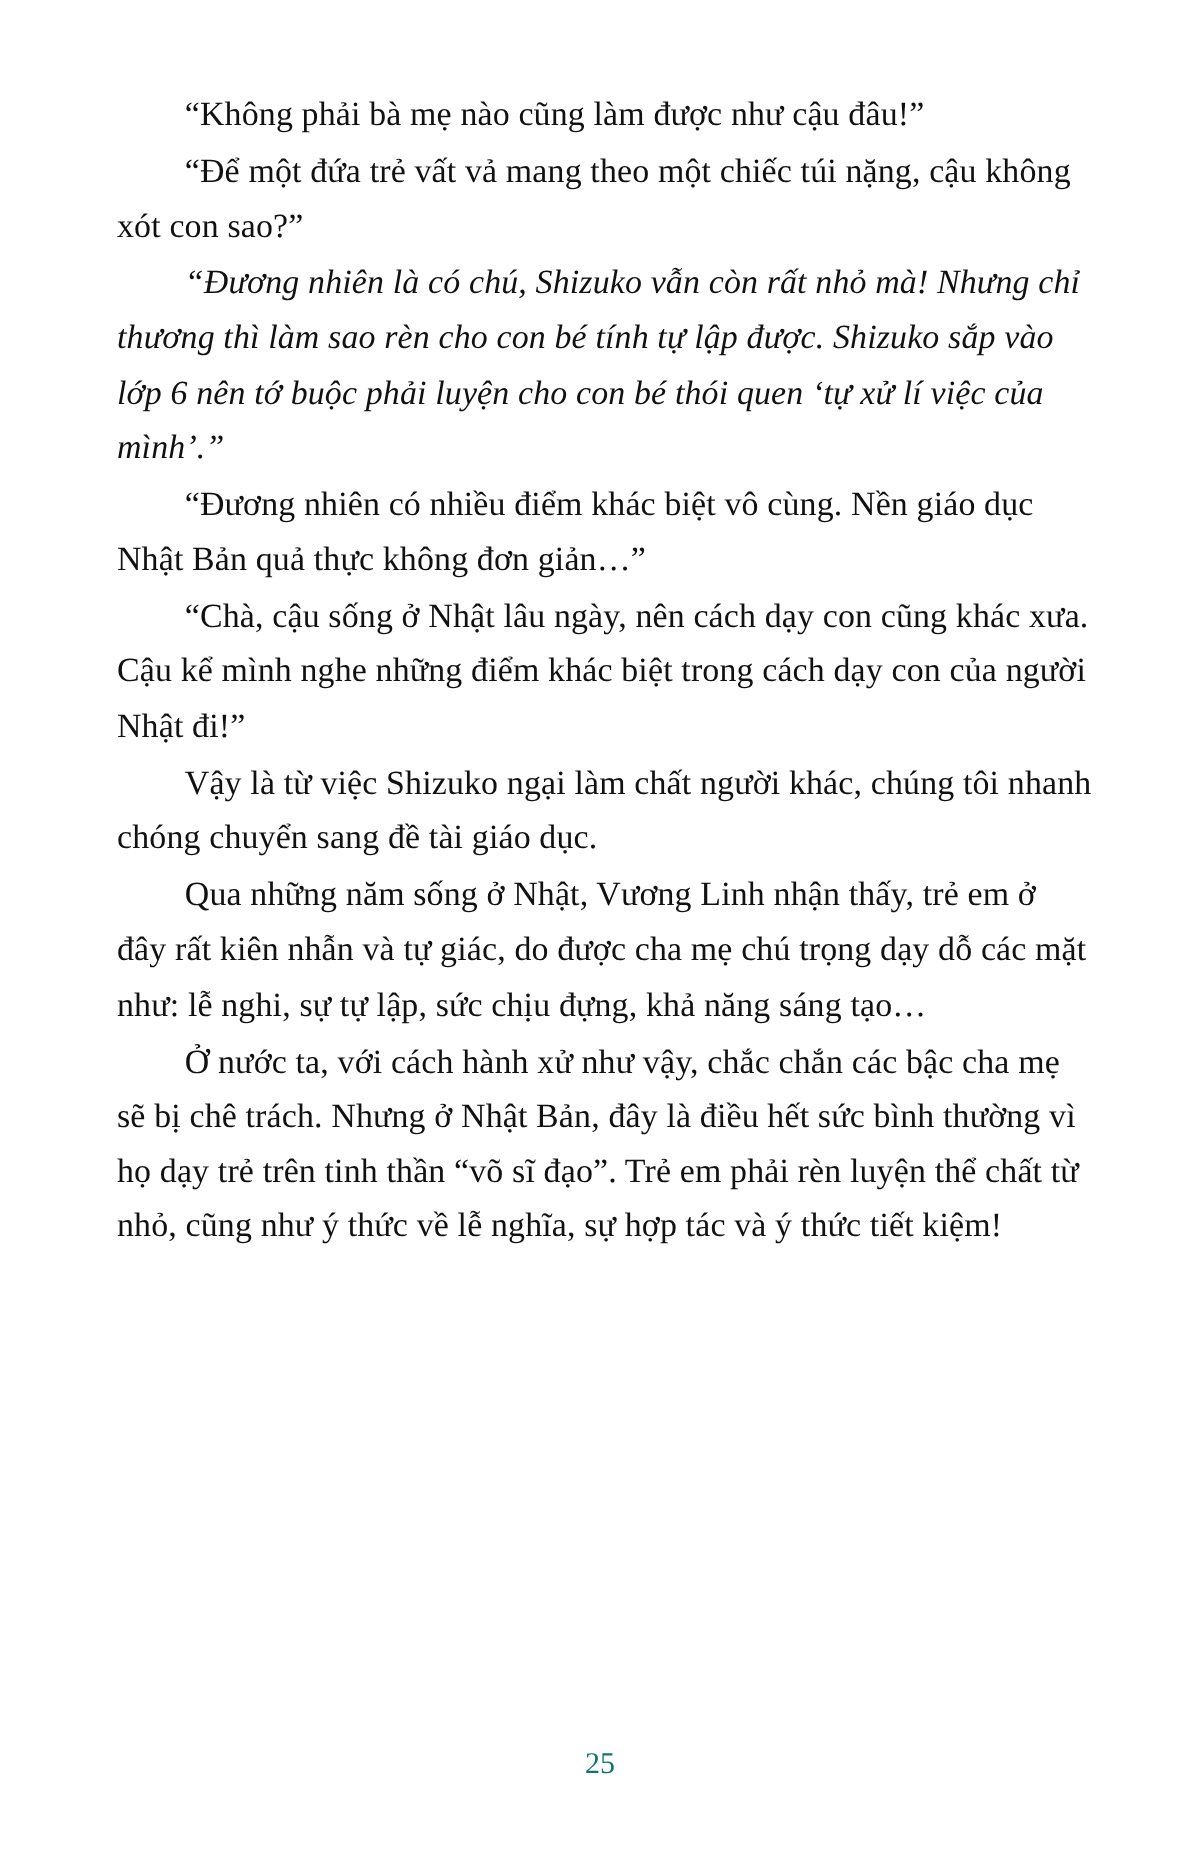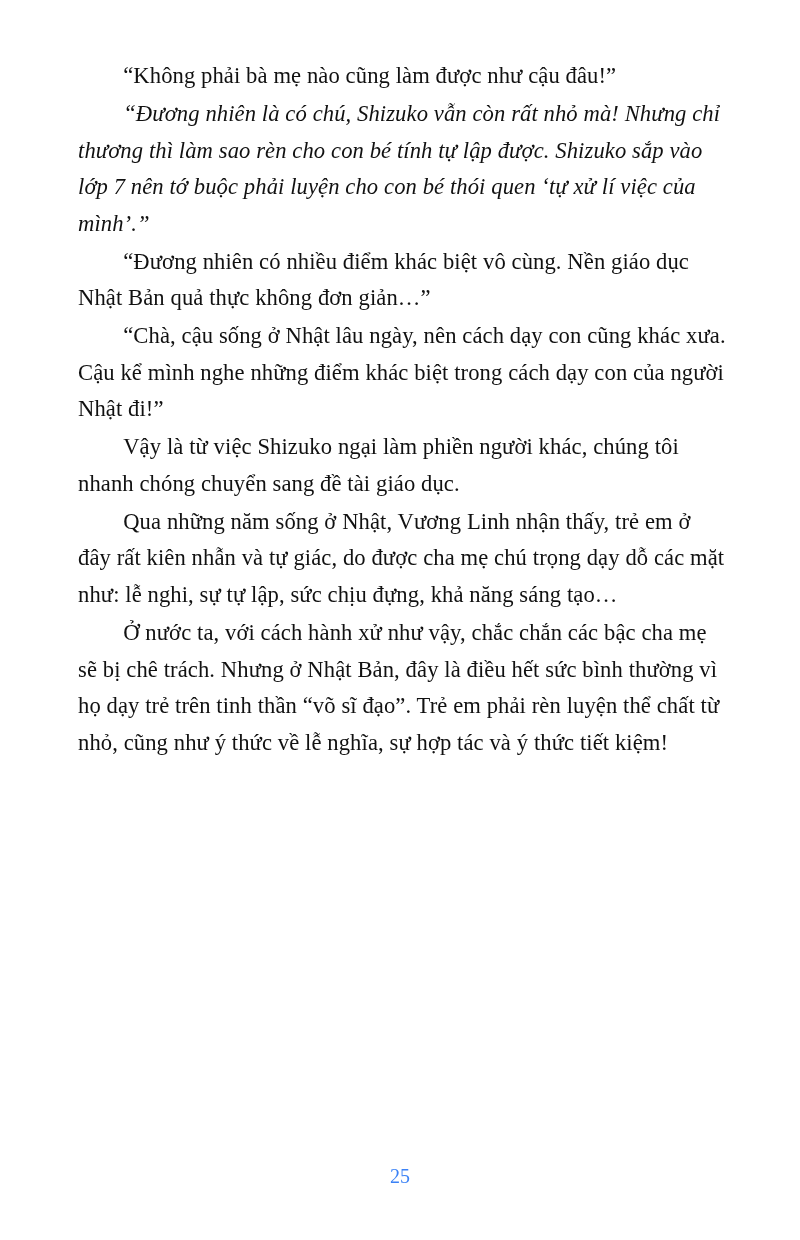--- a/index.html
+++ b/index.html
@@ -36,30 +36,31 @@
     font-style: italic;
   }
   .page-number {
     position: absolute;
     left: 0;
     right: 0;
     bottom: 52px;
     text-align: center;
     font-size: 20px;
     font-family: "Liberation Serif", "DejaVu Serif", serif;
-    color: #3b82f6;
+    color: #0f766e;
   }
 </style>
 </head>
 <body>
 
 <div class="page">
   <div class="body-text">
     <p class="para">“Không phải bà mẹ nào cũng làm được như cậu đâu!”</p>
-    <p class="para italic">“Đương nhiên là có chú, Shizuko vẫn còn rất nhỏ mà! Nhưng chỉ thương thì làm sao rèn cho con bé tính tự lập được. Shizuko sắp vào lớp 7 nên tớ buộc phải luyện cho con bé thói quen ‘tự xử lí việc của mình’.”</p>
+    <p class="para">“Để một đứa trẻ vất vả mang theo một chiếc túi nặng, cậu không xót con sao?”</p>
+    <p class="para italic">“Đương nhiên là có chú, Shizuko vẫn còn rất nhỏ mà! Nhưng chỉ thương thì làm sao rèn cho con bé tính tự lập được. Shizuko sắp vào lớp 6 nên tớ buộc phải luyện cho con bé thói quen ‘tự xử lí việc của mình’.”</p>
     <p class="para">“Đương nhiên có nhiều điểm khác biệt vô cùng. Nền giáo dục Nhật Bản quả thực không đơn giản…”</p>
     <p class="para">“Chà, cậu sống ở Nhật lâu ngày, nên cách dạy con cũng khác xưa. Cậu kể mình nghe những điểm khác biệt trong cách dạy con của người Nhật đi!”</p>
-    <p class="para">Vậy là từ việc Shizuko ngại làm phiền người khác, chúng tôi nhanh chóng chuyển sang đề tài giáo dục.</p>
+    <p class="para">Vậy là từ việc Shizuko ngại làm chất người khác, chúng tôi nhanh chóng chuyển sang đề tài giáo dục.</p>
     <p class="para">Qua những năm sống ở Nhật, Vương Linh nhận thấy, trẻ em ở đây rất kiên nhẫn và tự giác, do được cha mẹ chú trọng dạy dỗ các mặt như: lễ nghi, sự tự lập, sức chịu đựng, khả năng sáng tạo…</p>
     <p class="para">Ở nước ta, với cách hành xử như vậy, chắc chắn các bậc cha mẹ sẽ bị chê trách. Nhưng ở Nhật Bản, đây là điều hết sức bình thường vì họ dạy trẻ trên tinh thần “võ sĩ đạo”. Trẻ em phải rèn luyện thể chất từ nhỏ, cũng như ý thức về lễ nghĩa, sự hợp tác và ý thức tiết kiệm!</p>
   </div>
   <div class="page-number">25</div>
 </div>
 
 </body></html>

